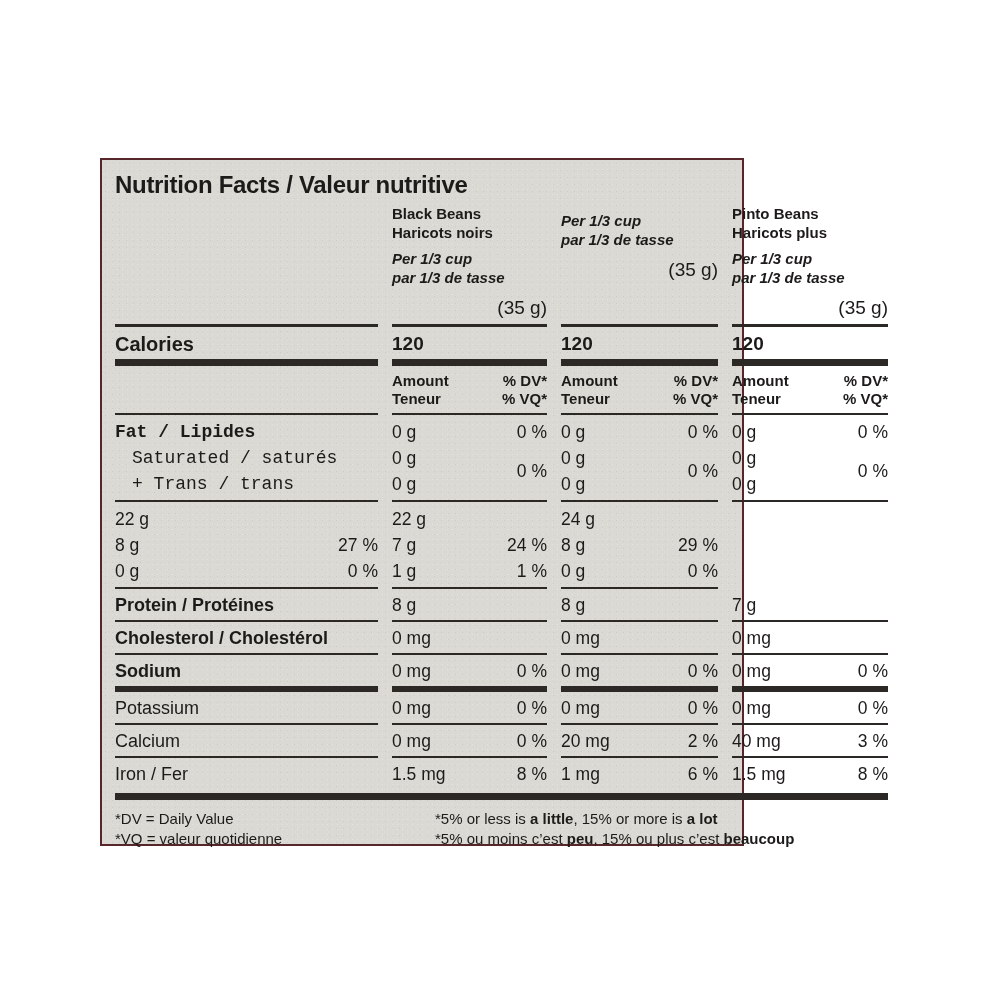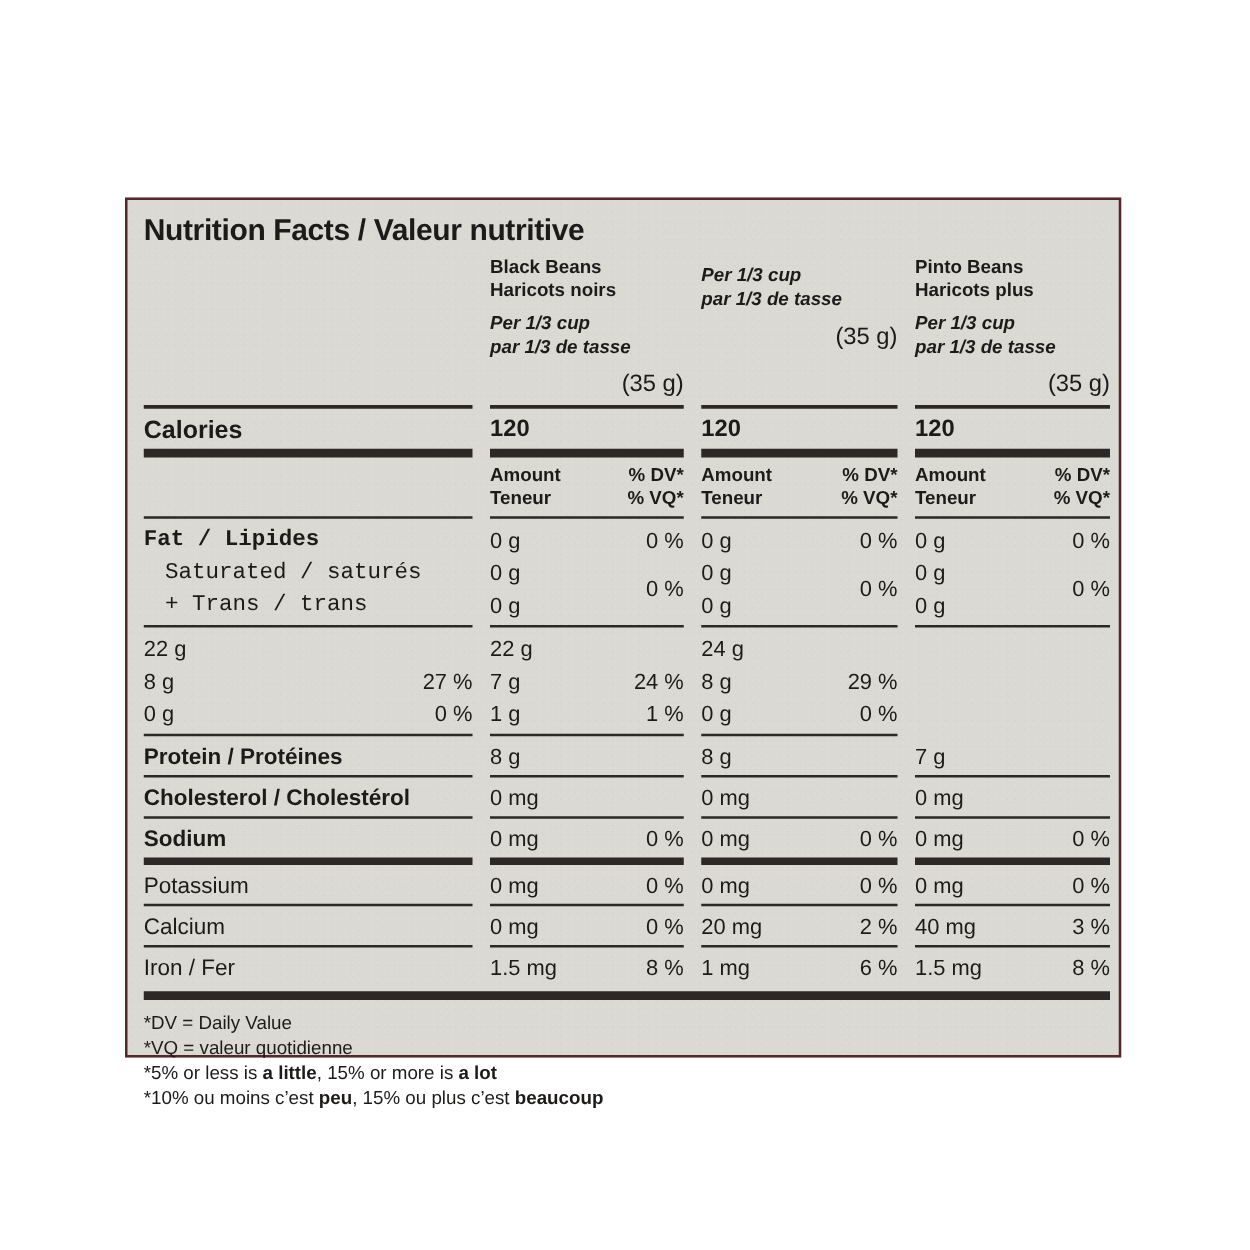--- a/index.html
+++ b/index.html
@@ -6,21 +6,21 @@
     --paper:#dad9d3;
     --ink:#1d1b1a;
     --rule:#2b2826;
     --border:#56262a;
   }
   *{margin:0;padding:0;box-sizing:border-box;}
   html,body{width:1000px;height:1000px;background:#ffffff;font-family:"Liberation Sans","DejaVu Sans",sans-serif;color:var(--ink);}
   .page{position:relative;width:1000px;height:1000px;background:#ffffff;overflow:hidden;}
 
   .label-box{
-    position:absolute;left:100px;top:158px;width:797px;height:688px;
+    position:absolute;left:100px;top:158px;width:644px;height:688px;
     border:2px solid var(--border);
     background-color:var(--paper);
     background-image:
       radial-gradient(#ccccc5 9%, rgba(0,0,0,0) 10%),
       radial-gradient(#e4e3de 9%, rgba(0,0,0,0) 10%);
     background-size:7px 7px,5px 5px;
     background-position:0 0,3px 2px;
     padding:8px 0 0 13px;
   }
 
@@ -61,21 +61,21 @@
   .g1{grid-row:1}.g2{grid-row:2}.g3{grid-row:3}
   .g23{grid-row:2 / span 2;align-self:center;}
 
   .simple .cell{border-bottom:2px solid var(--rule);padding:5px 0 4px;min-height:33px;}
   .simple .vcell{display:flex;justify-content:space-between;}
   .thickb .cell{border-bottom:6px solid var(--rule);}
 
   .full-bar{width:773px;height:7px;background:var(--rule);margin-top:2px;}
 
   
-  .footnotes{display:flex;margin-top:9px;width:773px;flex-direction:column;}
+  .footnotes{display:flex;margin-top:9px;width:773px;}
   .footnotes .left{width:320px;}
   .footnotes .right{flex:1;}
   .footnotes div.line{font-size:15px;line-height:20px;white-space:nowrap;}
   .b{font-weight:bold;}
 </style>
 </head>
 <body>
 
 <div class="page">
   <div class="label-box">
@@ -307,18 +307,18 @@
 
     <div class="full-bar"></div>
 
     <div class="footnotes">
       <div class="left">
         <div class="line">*DV = Daily Value</div>
         <div class="line">*VQ = valeur quotidienne</div>
       </div>
       <div class="right">
         <div class="line"><span>*5% or less is </span><span class="b">a little</span><span>, 15% or more is </span><span class="b">a lot</span></div>
-        <div class="line"><span>*10% ou moins c’est </span><span class="b">peu</span><span>, 15% ou plus c’est </span><span class="b">beaucoup</span></div>
+        <div class="line"><span>*5% ou moins c’est </span><span class="b">peu</span><span>, 15% ou plus c’est </span><span class="b">beaucoup</span></div>
       </div>
     </div>
 
   </div>
 </div>
 
 </body></html>

